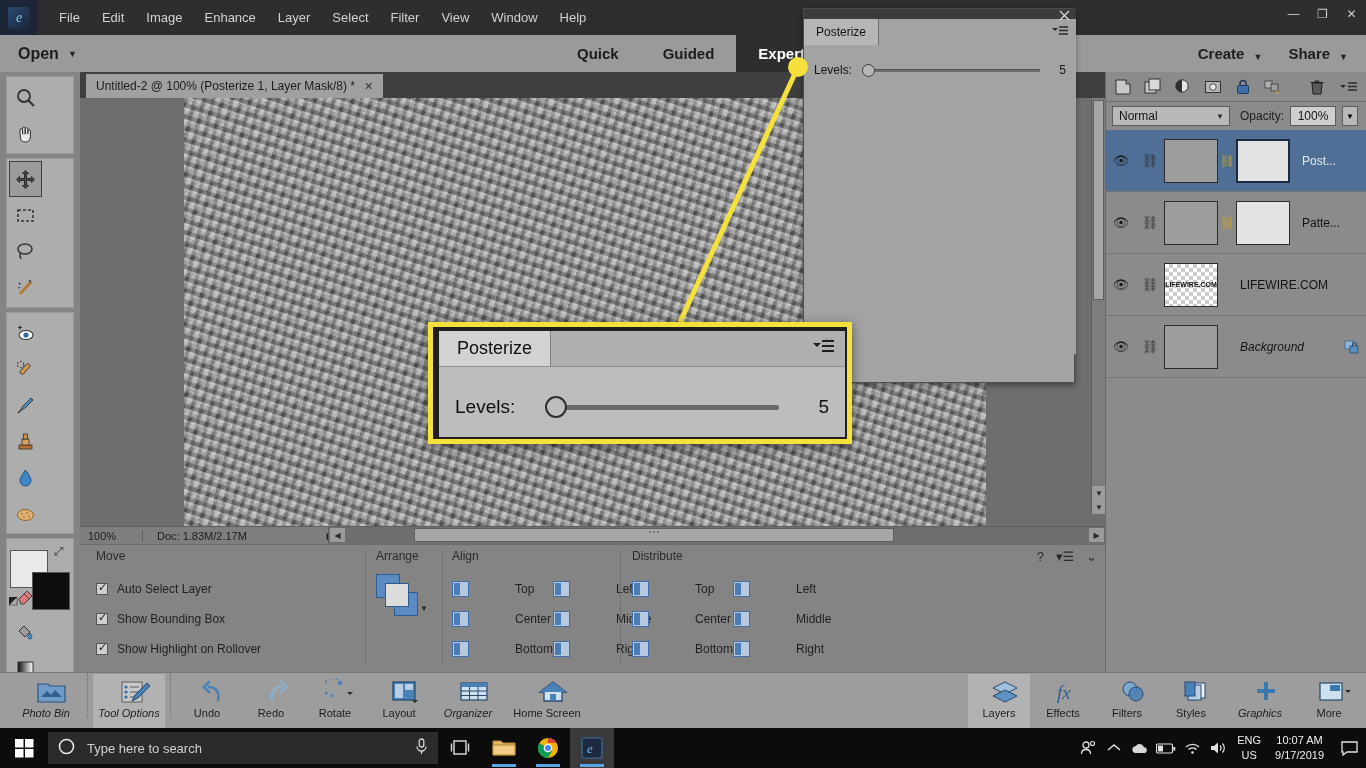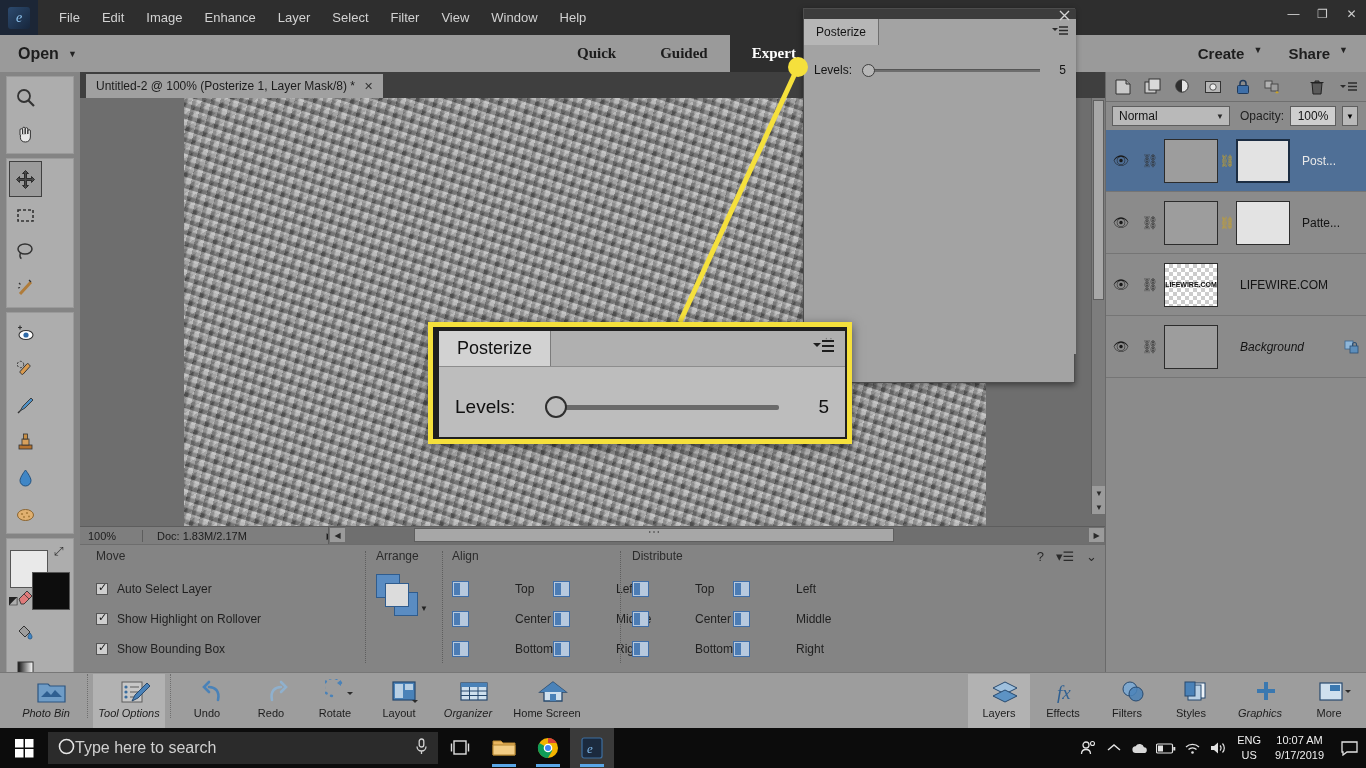--- a/index.html
+++ b/index.html
@@ -45,29 +45,29 @@
   .open-btn {
     display: flex; align-items: center; margin-left: 18px;
     font-size: 16px; font-weight: bold; color: #1d1d1d; text-align: center;
   }
   .caret { margin-left: 9px; font-size: 9px; color: #222; }
   .mode-tabs {
     position: absolute; left: 555px; top: 0; height: 37px; display: flex;
   }
   .mode-tab {
     padding: 0 22px; height: 37px; display: flex; align-items: center;
-    font-size: 15px; font-weight: bold; color: #1c1c1c; font-family: Liberation Serif, serif;
+    font-size: 15px; font-weight: bold; color: #1c1c1c;
   }
   .mode-tab.active { background: #2e2e2e; color: #ffffff; }
   .create-share {
     position: absolute; right: 18px; top: 0; height: 37px;
     display: flex; align-items: center; gap: 26px;
   }
   .cs-btn {
-    display: flex; align-items: flex-start; font-size: 15px;
+    display: flex; align-items: flex-end; font-size: 15px;
     font-weight: bold; color: #1d1d1d;
   }
 
   
   .toolbox {
     position: absolute; left: 0; top: 72px; width: 80px; height: 600px;
     background: #848484;
   }
   .tool-group {
     margin: 4px 6px; background: #adadad; border: 1px solid #9a9a9a;
@@ -447,21 +447,21 @@
     background: #0c0c0c; display: flex; align-items: center;
   }
   .start-btn {
     width: 48px; height: 40px; display: flex; align-items: center;
     justify-content: center;
   }
   .search-box {
     width: 390px; height: 32px; background: #2b2b2b; display: flex;
     align-items: center; padding: 0 10px; margin-left: 0;
   }
-  .search-txt { font-size: 16px; color: #d0d0d0; }
+  .search-txt { font-size: 13px; color: #d0d0d0; margin-left: 12px; }
   .mic-ico { margin-left: auto; color: #cfcfcf; font-size: 13px; }
   .tb-ico {
     width: 44px; height: 40px; display: flex; align-items: center;
     justify-content: center; position: relative;
   }
   .tb-ico.running::after {
     content: ""; position: absolute; left: 10px; bottom: 1px;
     width: 24px; height: 3px; background: #5aa7e8;
   }
   .tb-ico.active { background: #3a3a3a; }
@@ -707,25 +707,25 @@
     </div>
 
     <div class="ob-col" style="left:16px; top:4px;">
       <div class="ob-title">Move</div>
       <div class="ob-row">
         <span class="chk"></span>
         <span>Auto Select Layer</span>
       </div>
       <div class="ob-row">
         <span class="chk"></span>
-        <span>Show Highlight on Rollover</span>
+        <span>Show Bounding Box</span>
       </div>
       <div class="ob-row">
         <span class="chk"></span>
-        <span>Show Bounding Box</span>
+        <span>Show Highlight on Rollover</span>
       </div>
     </div>
 
     <div class="ob-sep" style="left:285px"></div>
     <div class="ob-col" style="left:296px; top:4px;">
       <div class="ob-title">Arrange</div>
       <div class="arrange-ico">
         <i class="a1"></i>
           <i class="a2"></i>
           <i class="a3"></i>

